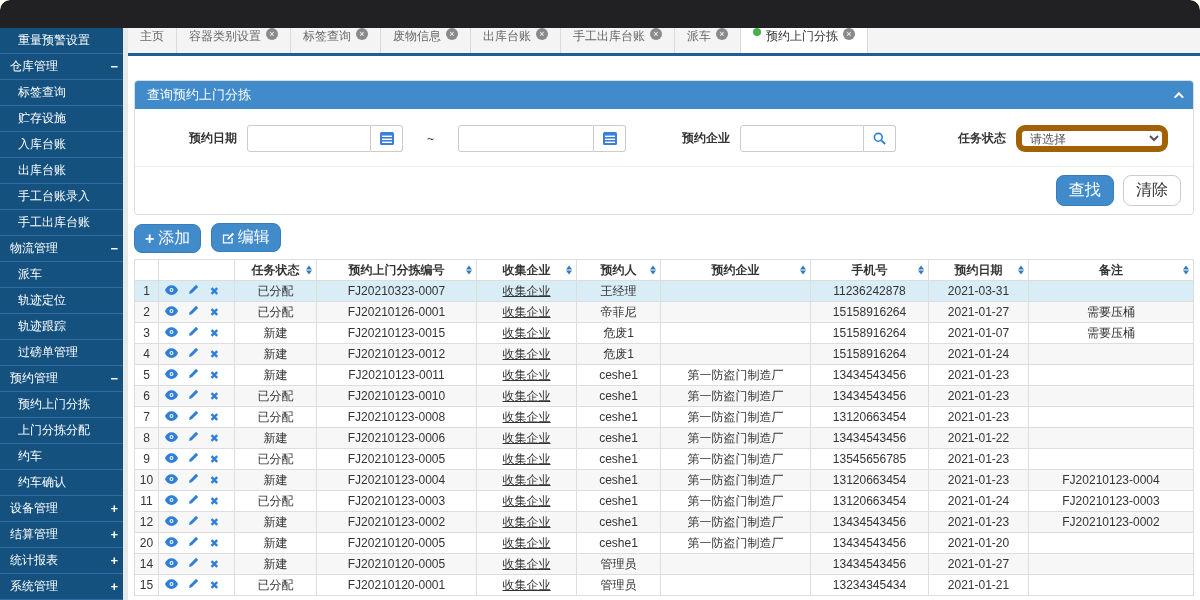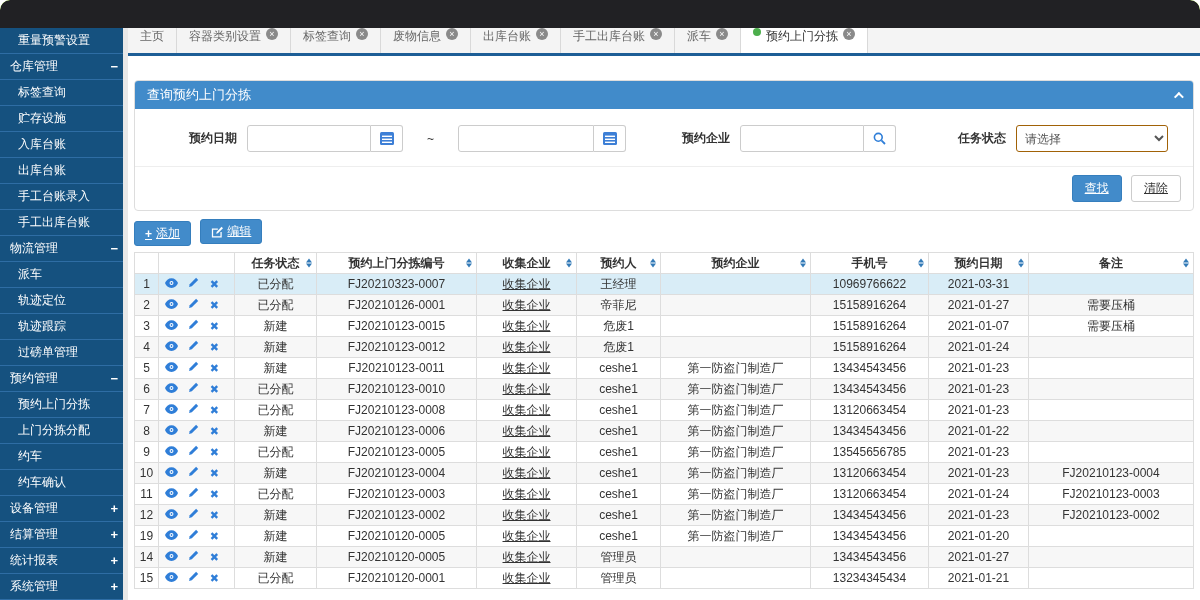--- a/index.html
+++ b/index.html
@@ -40,25 +40,25 @@
   .panel-form { display:flex; align-items:center; padding:16px 10px 14px 10px; }
   .panel-form label { font-weight:bold; font-size:12px; color:#333; margin:0 10px 0 22px; white-space:nowrap; }
   .input-group { display:flex; }
   .input-group input { width:124px; height:27px; border:1px solid #ccc; border-radius:3px 0 0 3px;
                        padding:0 6px; font-size:12px; outline:none; }
   .input-group input.wide { width:136px; }
   .input-group .addon-btn { width:32px; height:27px; border:1px solid #ccc; border-left:none;
         border-radius:0 3px 3px 0; background:#fff; display:flex; align-items:center;
         justify-content:center; cursor:pointer; }
   .tilde { margin:0 24px; color:#333; }
-  select { width:152px; height:27px; border:1px solid #a16207; border-radius:3px; font-size:12px;
+  select { width:152px; height:27px; border:6px solid #a16207; border-radius:9px; font-size:12px;
            color:#555; padding:0 4px; background:#fff; }
   .panel-actions { border-top:1px solid #eee; padding:8px 12px; text-align:right; }
-  .btn { display:inline-flex; align-items:center; gap:4px; font-size:12px; padding:4px 12px;
-         border-radius:3px; cursor:pointer; border:1px solid transparent;text-decoration:underline; }
+  .btn { display:inline-flex; align-items:center; gap:4px; font-size:16px; padding:4px 12px;
+         border-radius:8px; cursor:pointer; border:1px solid transparent; }
   .btn-primary { background:#428bca; border-color:#357ebd; color:#fff; }
   .btn-default { background:#fff; border-color:#ccc; color:#333; margin-left:6px; }
 
   
   .toolbar { margin:8px 0 6px 0; }
   .toolbar .btn { margin-right:6px; padding:3px 10px; }
 
   
   table { width:100%; border-collapse:collapse; font-size:12px; table-layout:fixed; }
   th, td { border:1px solid #ddd; height:21px; padding:0 4px; text-align:center;
@@ -398,21 +398,21 @@
           <path d="M11.8 1.2l3 3L5.5 13.5 1.5 14.5l1-4z" fill="#2f7ed8"></path>
         </svg>
       </span>
       <span class="act x-icon">✖</span>
     </td>
     <td class="c-status">已分配</td>
     <td class="c-code">FJ20210323-0007</td>
     <td class="collector"><span>收集企业</span></td>
     <td class="c-person">王经理</td>
     <td class="c-company"></td>
-    <td class="c-phone">10969766622</td>
+    <td class="c-phone">11236242878</td>
     <td class="c-date">2021-03-31</td>
     <td class="c-remark"></td>
   </tr>
               <tr>
     <td class="rownum">2</td>
     <td class="actions">
       <span class="act">
         <svg width="13" height="10" viewBox="0 0 16 12">
           <path d="M8 0C4.2 0 1.2 2.6 0 6c1.2 3.4 4.2 6 8 6s6.8-2.6 8-6c-1.2-3.4-4.2-6-8-6z" fill="#2f7ed8"></path>
           <circle cx="8" cy="6" r="2.4" fill="#fff"></circle>
@@ -689,21 +689,21 @@
     <td class="c-status">新建</td>
     <td class="c-code">FJ20210123-0002</td>
     <td class="collector"><span>收集企业</span></td>
     <td class="c-person">ceshe1</td>
     <td class="c-company">第一防盗门制造厂</td>
     <td class="c-phone">13434543456</td>
     <td class="c-date">2021-01-23</td>
     <td class="c-remark">FJ20210123-0002</td>
   </tr>
               <tr>
-    <td class="rownum">19</td>
+    <td class="rownum">20</td>
     <td class="actions">
       <span class="act">
         <svg width="13" height="10" viewBox="0 0 16 12">
           <path d="M8 0C4.2 0 1.2 2.6 0 6c1.2 3.4 4.2 6 8 6s6.8-2.6 8-6c-1.2-3.4-4.2-6-8-6z" fill="#2f7ed8"></path>
           <circle cx="8" cy="6" r="2.4" fill="#fff"></circle>
           <circle cx="8" cy="6" r="1.1" fill="#2f7ed8"></circle>
         </svg>
       </span>
       <span class="act">
         <svg width="11" height="11" viewBox="0 0 16 16">

